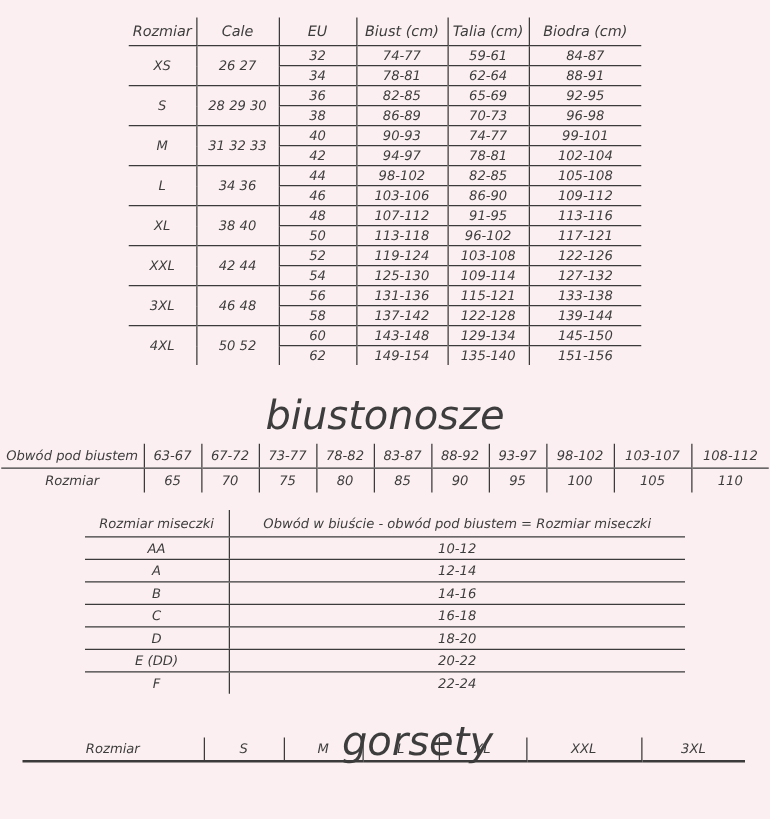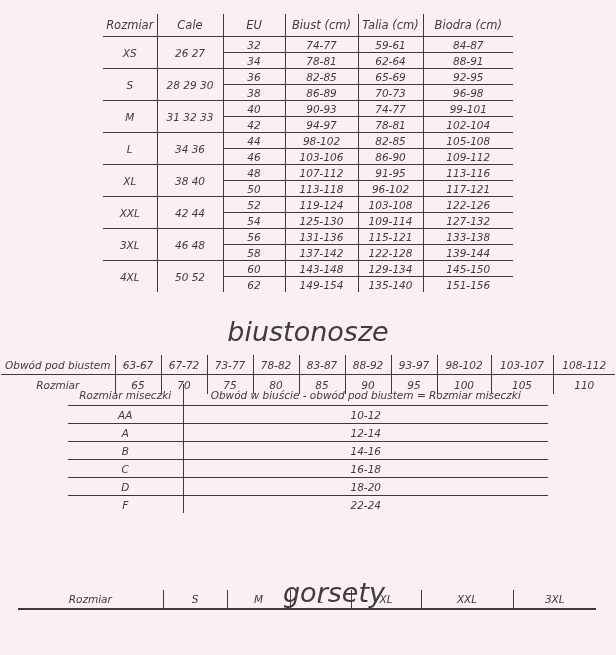--- a/index.html
+++ b/index.html
@@ -41,34 +41,34 @@
   .t1 td{height:15px;}
   .t1 th + th, .t1 td + td{border-left:1px solid var(--line);}
   .t1 tr.sub td:first-child{border-left:1px solid var(--line);}
   .t1 tr.gs td{border-top:1px solid var(--line);}
   .t1 tr.sub td{border-top:1px solid var(--line);}
 
   
   .section-title{
     position:absolute;left:0;width:616px;
     text-align:center;
-    font-size:27px;line-height:36px;
+    font-size:32px;line-height:36px;
     font-style:italic;
   }
   .title-bras{top:314px;}
   .title-corsets{top:575px;padding-left:26px;}
 
   
   .t2{left:1px;top:355px;width:614px;}
   .t2 td{height:19px;font-style:italic;}
   .t2 td + td{border-left:1px solid var(--line);}
   .t2 tr:first-child td{border-bottom:1px solid var(--line);}
 
   
-  .t3{left:68px;top:384px;width:480px;}
+  .t3{left:68px;top:408px;width:480px;}
   .t3 tr:first-child td{height:21px;}
   .t3 td{height:17px;}
   .t3 td + td{border-left:1px solid var(--line);margin-top:45px;}
   .t3 tr:not(:last-child) td{border-bottom:1px solid var(--line);}
 
   
   .t4{left:18px;top:590px;width:578px;}
   .t4 td{height:18px;}
   .t4 td + td{border-left:1px solid var(--line);}
   .t4 tr:first-child td{border-bottom:2px solid var(--line);}
@@ -290,20 +290,24 @@
     </tr>
     <tr>
       <td>C</td>
       <td>16-18</td>
     </tr>
     <tr>
       <td>D</td>
       <td>18-20</td>
     </tr>
     <tr>
+      <td>E (DD)</td>
+      <td>20-22</td>
+    </tr>
+    <tr>
       <td>F</td>
       <td>22-24</td>
     </tr>
     </tbody>
   </table>
 
   <div class="section-title title-corsets">gorsety</div>
 
   <table class="t4">
     <colgroup>

